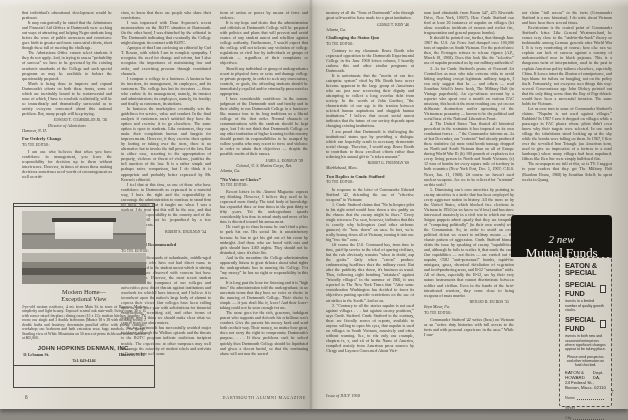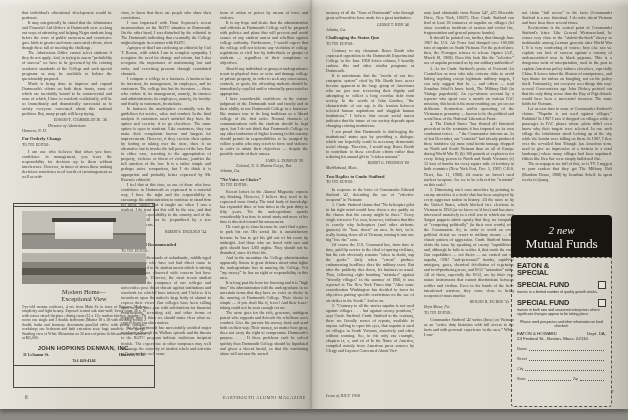--- a/index.html
+++ b/index.html
@@ -64,28 +64,29 @@
   .ad-body{font-size:3.75px;line-height:4.5px;text-align:justify;margin:2.5px 8px 0;}
   .ad-firm{font-family:"Liberation Sans","DejaVu Sans",sans-serif;font-weight:bold;
     font-size:5.9px;text-align:center;letter-spacing:.2px;margin-top:4px;}
   .ad-addr{display:flex;justify-content:space-between;font-weight:bold;font-size:4.1px;margin:1.5px 9px 0;}
   .ad-tel{text-align:center;font-weight:bold;font-size:4.1px;margin-top:.5px;}
 
   
   .fund-ad{position:absolute;left:511px;top:215px;width:101px;height:196px;}
   .banner{
     height:42px;background:#17150f;color:#f0eee6;text-align:center;
-    border-radius:4px 4px 0 0;padding-top:9px;box-sizing:border-box;
+    border-radius:4px 4px 0 0;padding-top:18px;box-sizing:border-box;
   }
   .banner .b1{font-style:italic;font-size:11px;line-height:12px;}
   .banner .b2{font-weight:normal;font-size:13.5px;line-height:15px;letter-spacing:-.3px;}
   .coupon{
     border:1px dashed #56534c;border-radius:0 0 3px 3px;background:rgba(255,255,255,.12);
     padding:4px 5px;height:150px;box-sizing:border-box;color:#2e2c27;
     font-family:"Liberation Sans","DejaVu Sans",sans-serif;
+    margin-left:48px;
   }
   .brand{font-weight:bold;font-size:7.6px;line-height:7.4px;letter-spacing:-.2px;}
   .fund-row{display:flex;justify-content:space-between;align-items:center;margin-top:3.5px;}
   .fund-name{font-weight:bold;font-size:7.4px;letter-spacing:-.2px;}
   .checkbox{width:6px;height:6px;border:1px solid #3c3a34;display:inline-block;background:rgba(255,255,255,.4);}
   .fund-desc{font-size:3.55px;line-height:4.2px;margin-top:1px;text-align:left;}
   .note{font-size:3.45px;line-height:4px;text-align:center;margin-top:4px;}
   .coupon-addr{font-size:4.4px;margin-top:2.5px;display:flex;justify-content:space-between;}
   .coupon-addr2{font-size:4.4px;margin-top:.5px;}
   .form-row{display:flex;align-items:flex-end;margin-top:4.8px;}

